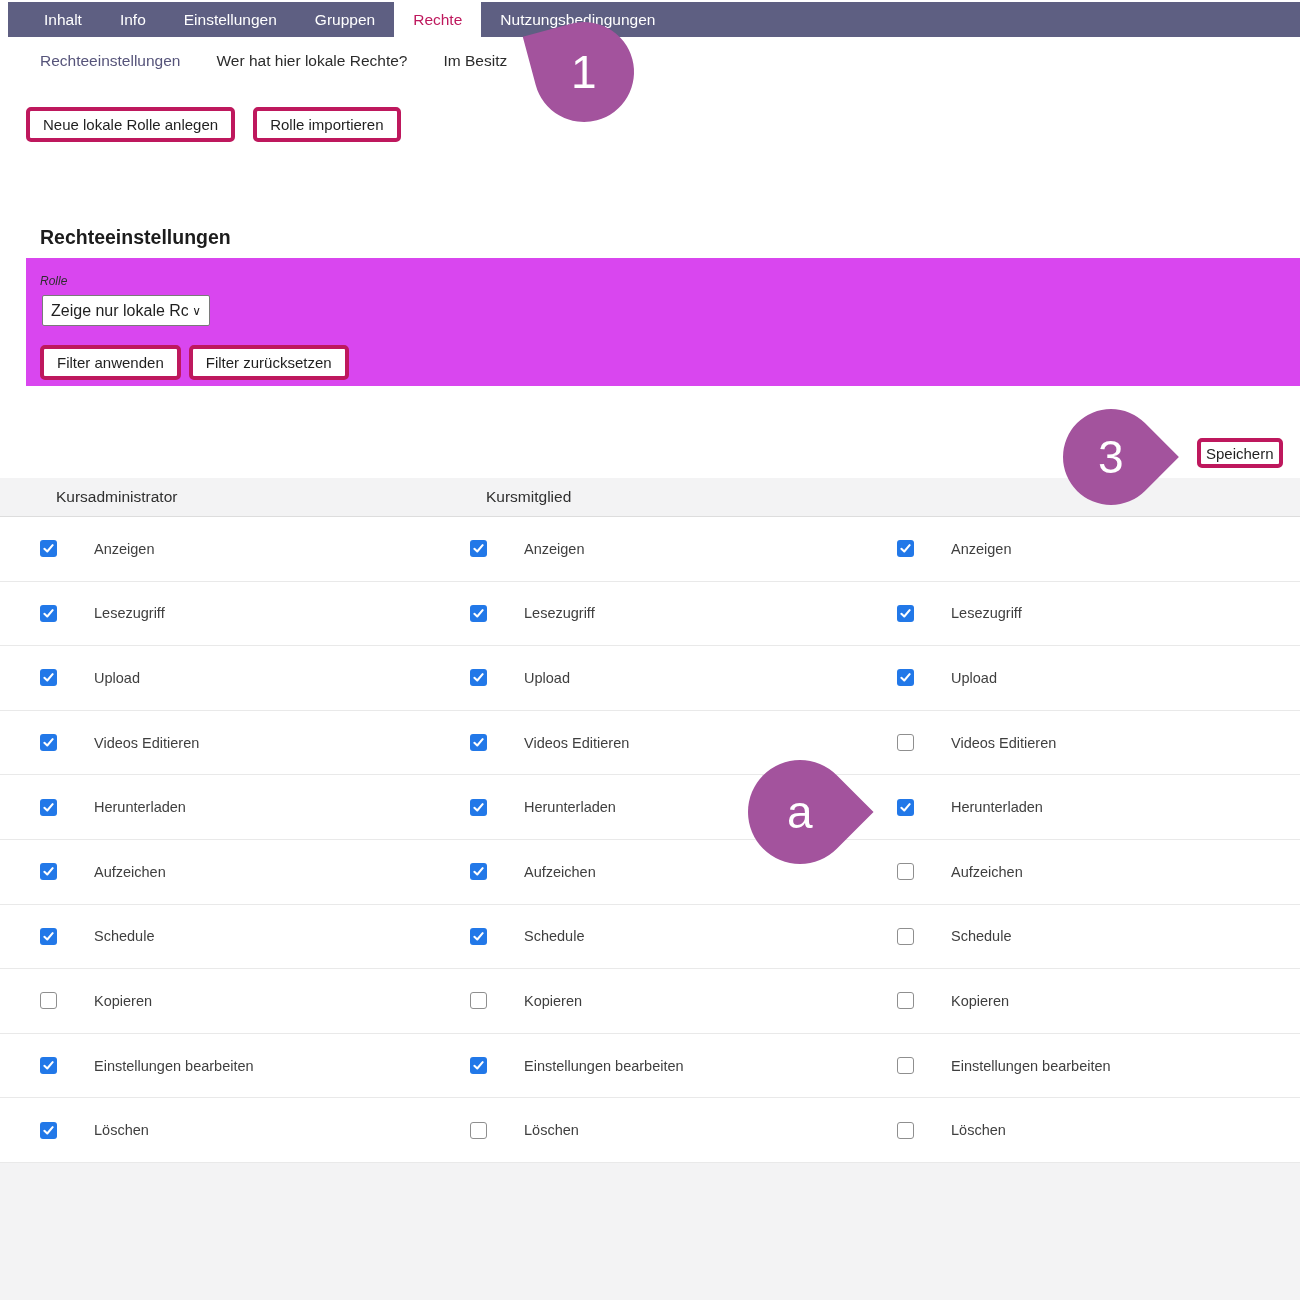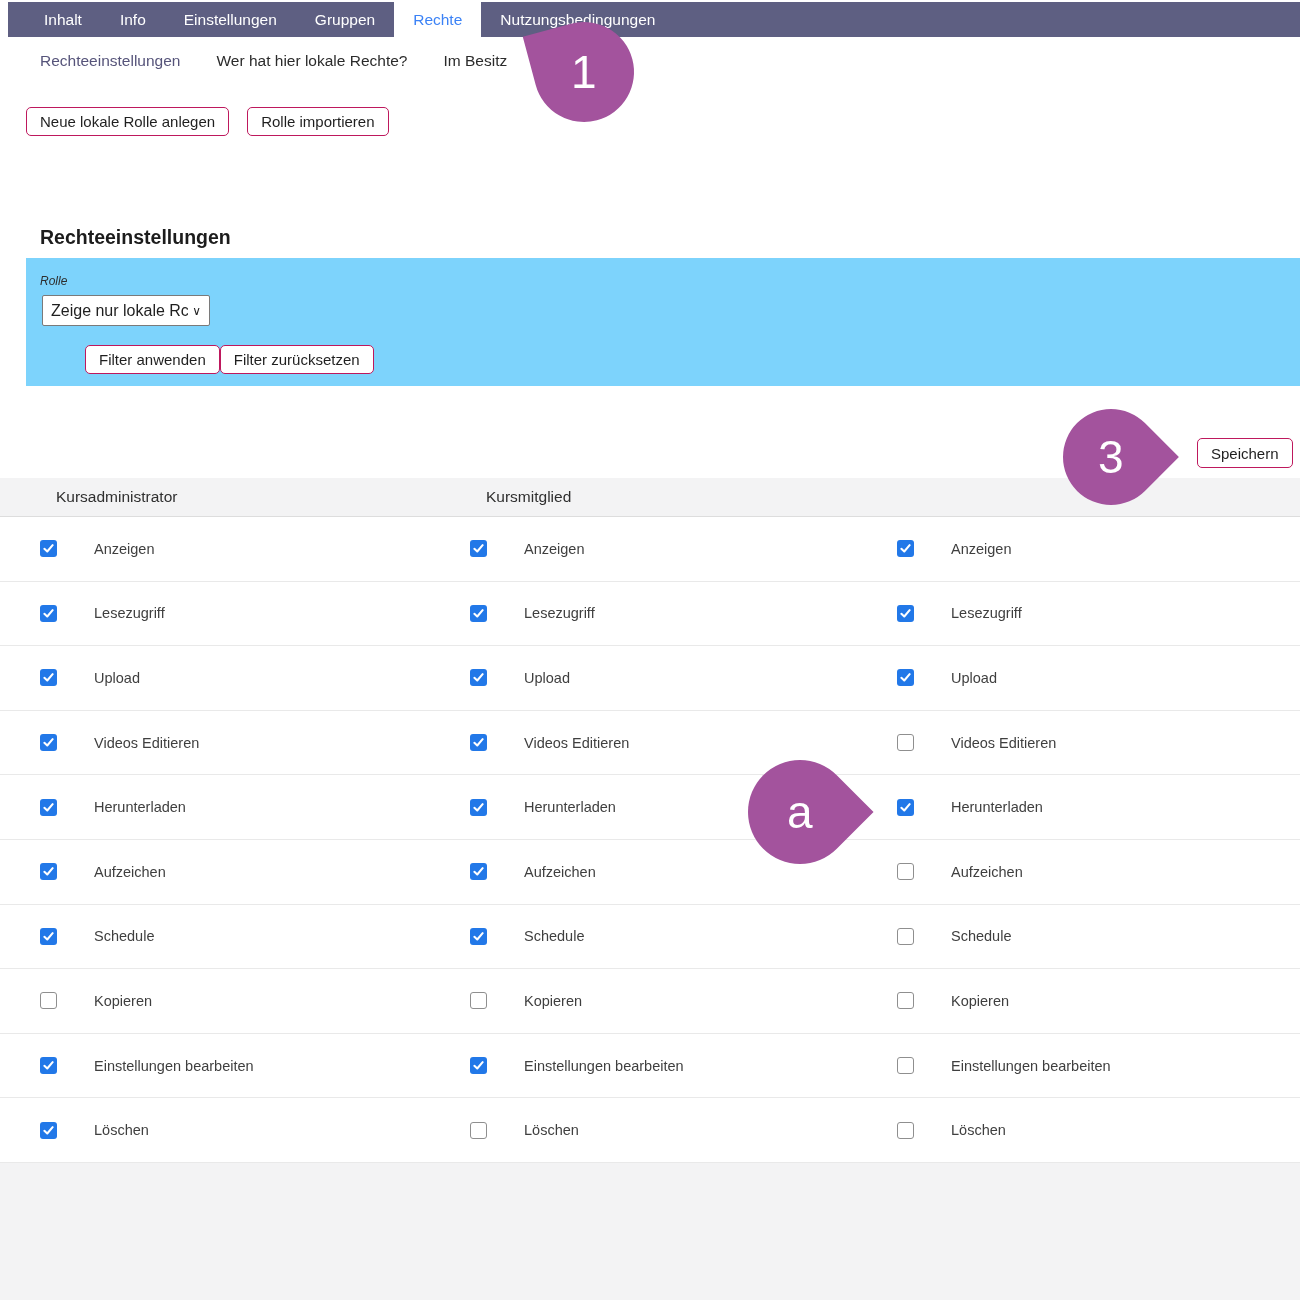--- a/index.html
+++ b/index.html
@@ -10,56 +10,56 @@
   }
   
   .topnav{
     position:absolute;left:8px;top:2px;right:0;height:35px;
     background:#5e5f82;display:flex;align-items:stretch;padding-left:17px;
   }
   .topnav-item{
     display:flex;align-items:center;padding:0 19px;color:#ffffff;
     font-size:15.5px;cursor:pointer;white-space:nowrap;
   }
-  .topnav-item.active{background:#ffffff;color:#3b82f6;}
+  .topnav-item.active{background:#ffffff;color:#be185d;}
   
   .subnav{
     position:absolute;left:40px;top:52px;display:flex;gap:36px;align-items:center;
   }
   .subnav-item{font-size:15.5px;color:#2b2b2b;cursor:pointer;white-space:nowrap;}
   .subnav-item.active{color:#56547a;}
   
   .btn{
     display:inline-flex;align-items:center;justify-content:center;
-    background:#ffffff;border:1px solid #be185d;border-radius:5px;
+    background:#ffffff;border:4px solid #be185d;border-radius:5px;
     padding:5px 13px;font-size:15px;color:#1f1f1f;cursor:pointer;
     font-family:inherit;white-space:nowrap;
   }
   .actions{position:absolute;left:26px;top:107px;display:flex;gap:18px;}
   
   .section-heading{
     position:absolute;left:40px;top:226px;font-size:19.5px;font-weight:bold;color:#1c1c1c;
   }
   
   .filter-panel{
-    position:absolute;left:26px;top:258px;right:0;height:128px;background:#7dd3fc;
+    position:absolute;left:26px;top:258px;right:0;height:128px;background:#d946ef;
   }
   .filter-role-label{
     position:absolute;left:14px;top:16px;font-size:12px;font-style:italic;color:#2e2e2e;
   }
   .filter-select{
     position:absolute;left:16px;top:37px;width:168px;height:31px;box-sizing:border-box;
     background:#ffffff;border:1px solid #7a7a7a;border-radius:2px;
     display:flex;align-items:center;padding:0 8px;cursor:pointer;
   }
   .filter-select .sel-text{font-size:16px;color:#1f1f1f;white-space:nowrap;overflow:hidden;}
   .filter-select .sel-chevron{font-size:12px;color:#1f1f1f;margin-left:4px;flex:none;}
-  .filter-buttons{position:absolute;left:14px;top:87px;display:flex;gap:0;margin-left:45px;}
-  
-  .save-btn{position:absolute;left:1197px;top:438px;padding:4px 13px;height:30px;box-sizing:border-box;}
+  .filter-buttons{position:absolute;left:14px;top:87px;display:flex;gap:8px;}
+  
+  .save-btn{position:absolute;left:1197px;top:438px;padding:4px 5px;height:30px;box-sizing:border-box;}
   
   .perm-header{
     position:absolute;left:0;top:478px;width:1300px;height:39px;background:#f3f3f4;
     border-bottom:1px solid #dddddd;box-sizing:border-box;
     display:grid;grid-template-columns:430px 427px auto;padding-left:56px;align-items:center;
   }
   .perm-header .col-head{font-size:15.5px;color:#2f2f2f;}
   .perm-rows{position:absolute;left:0;top:517px;width:1300px;}
   .perm-row{
     height:64.6px;box-sizing:border-box;border-bottom:1px solid #e9e9e9;

